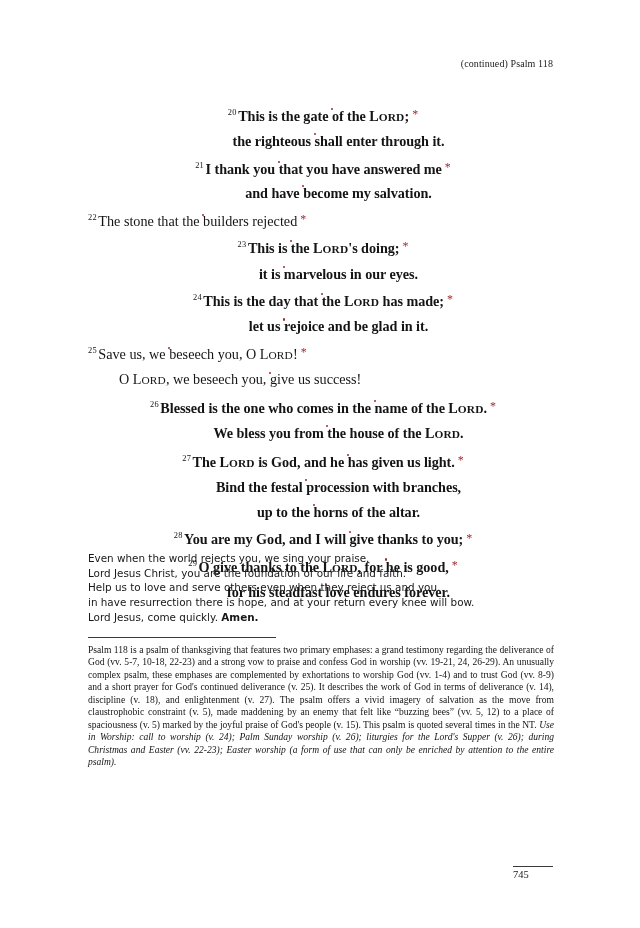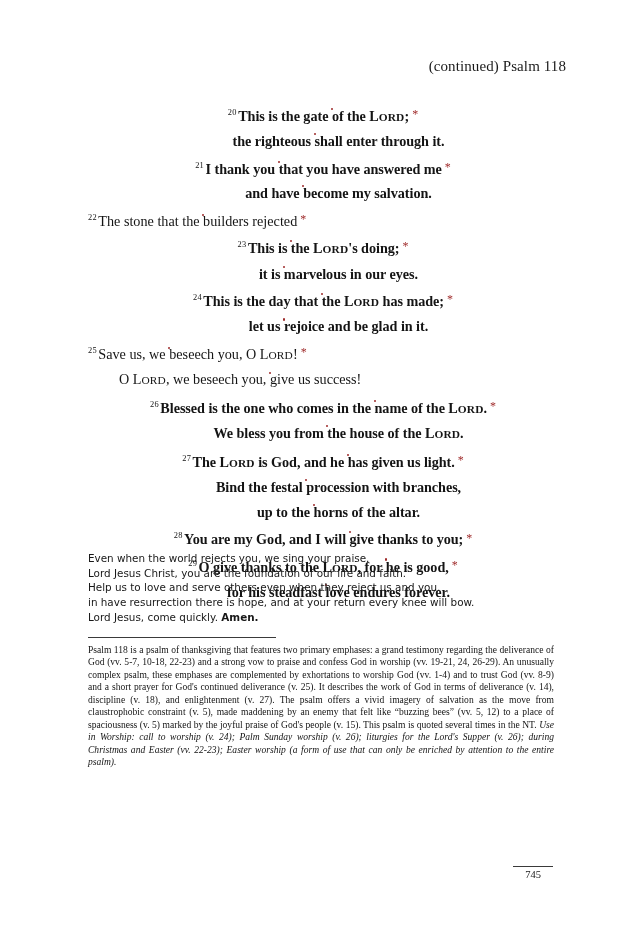--- a/index.html
+++ b/index.html
@@ -13,22 +13,22 @@
     position: relative;
     font-family: "Liberation Serif", "DejaVu Serif", serif;
     color: #111111;
     overflow: hidden;
   }
 
   
   .running-head {
     position: absolute;
     top: 58px;
-    right: 74px;
-    font-size: 15px;
+    right: 87px;
+    font-size: 10px;
     letter-spacing: .1px;
     color: #1a1a1a;
     white-space: nowrap;
   }
 
   
   .psalm {
     position: absolute;
     top: 101px;
     left: 88px;
@@ -126,21 +126,20 @@
     left: 513px;
     width: 40px;
     height: 1px;
     background: #3a3a3a;
   }
   .folio {
     position: absolute;
     top: 869px;
     left: 513px;
     width: 40px;
-    text-align: center;
     font-size: 10.5px;
     color: #1a1a1a;
   }
 </style>
 </head>
 <body>
 
 <div class="running-head">(continued) Psalm 118</div>
 
 <div class="psalm">

